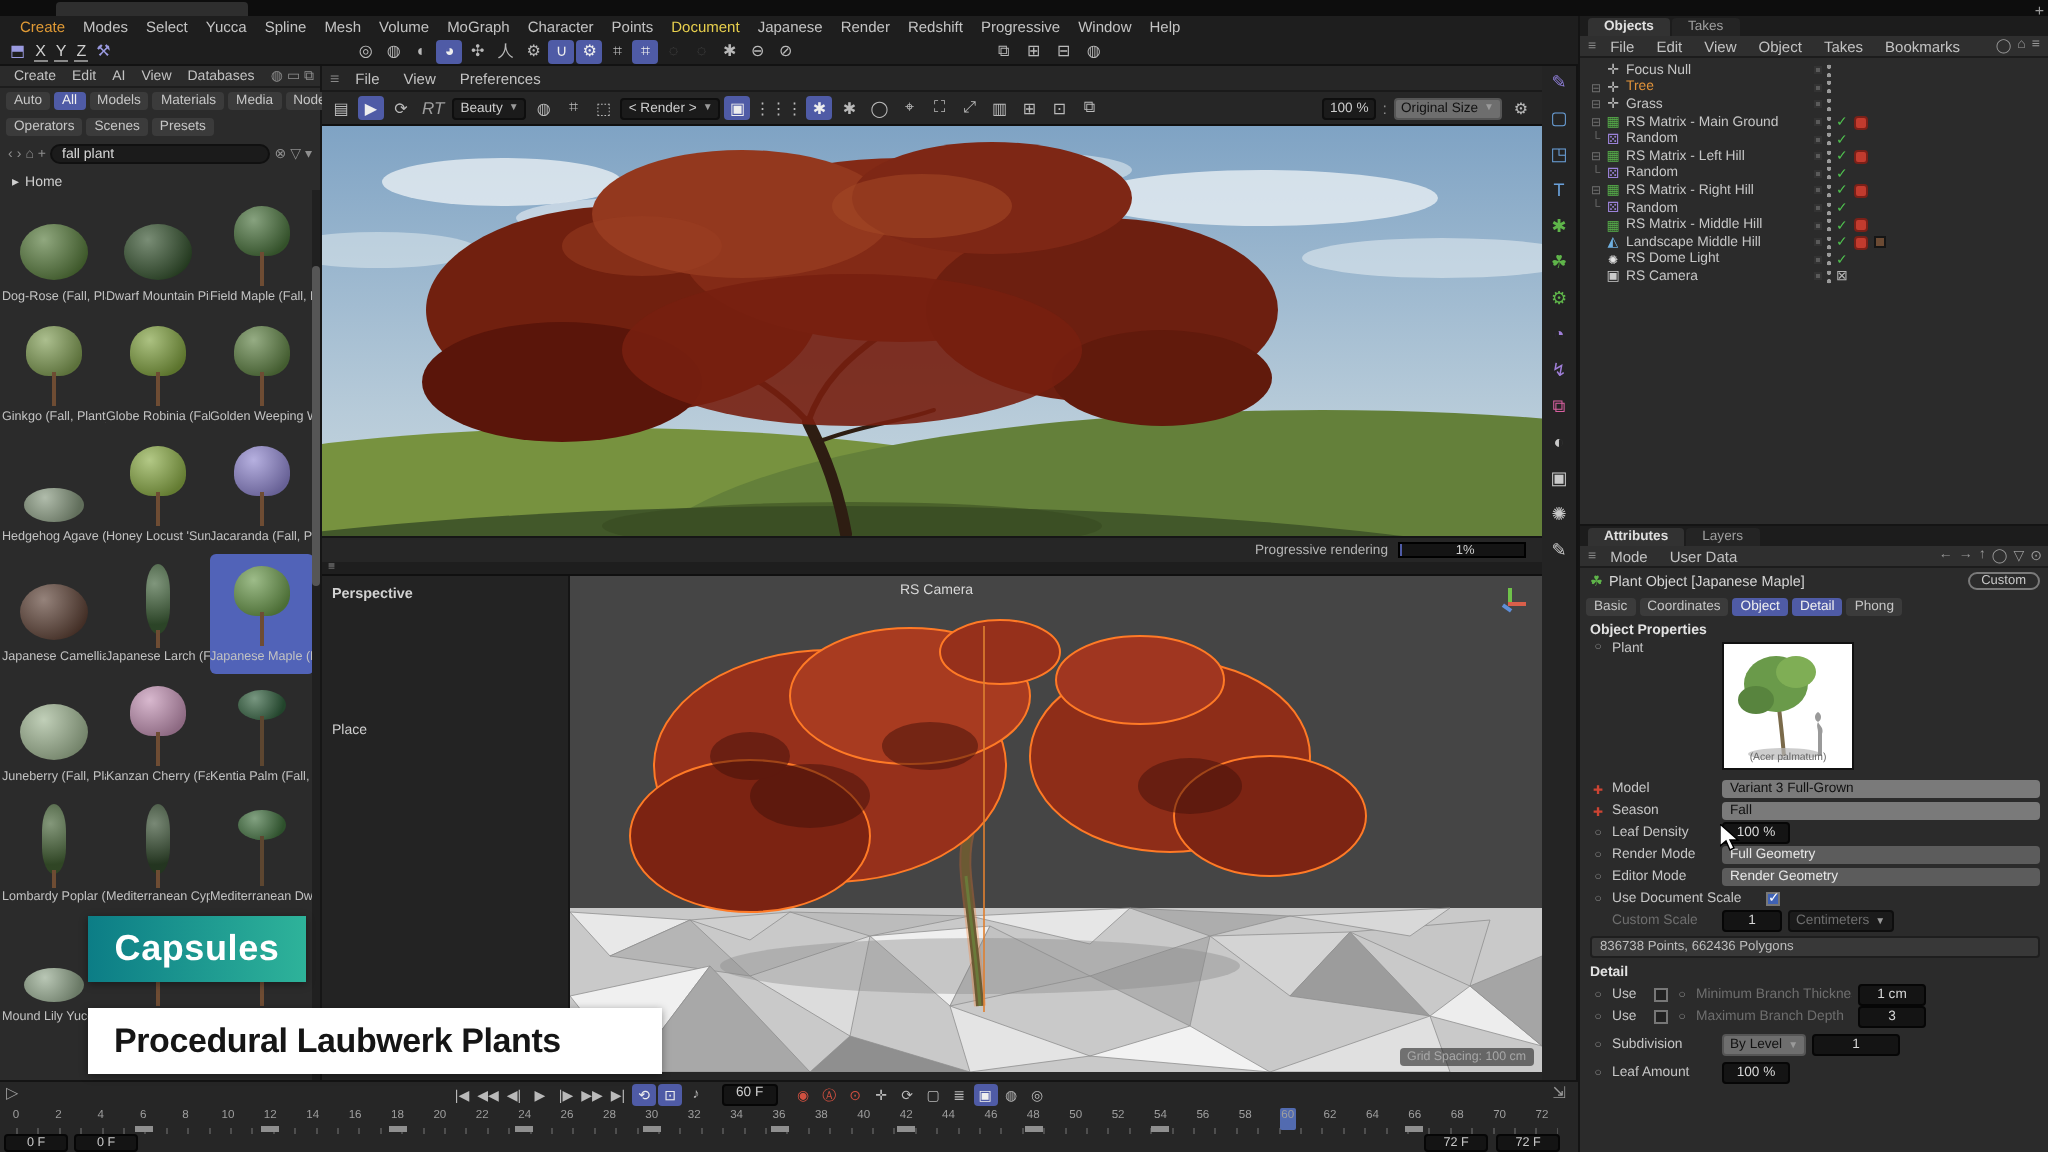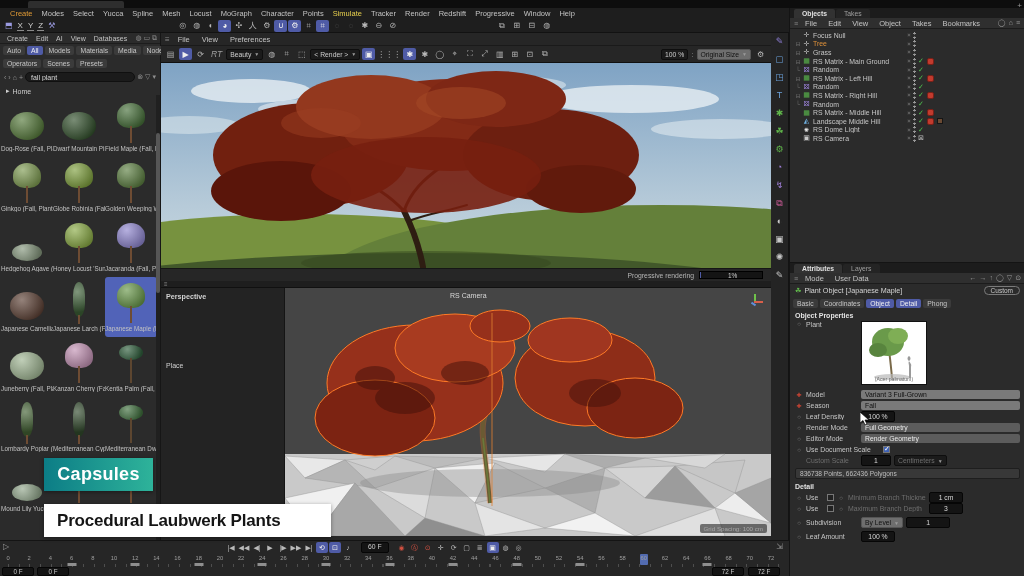--- a/index.html
+++ b/index.html
@@ -164,26 +164,26 @@
   </div>
   <div class="abs plus-corner">+</div>
 
   <div class="abs menubar">
     <span class="menu-item accent-orange">Create</span>
       <span class="menu-item">Modes</span>
       <span class="menu-item">Select</span>
       <span class="menu-item">Yucca</span>
       <span class="menu-item">Spline</span>
       <span class="menu-item">Mesh</span>
-      <span class="menu-item">Locust</span>
+      <span class="menu-item">Volume</span>
       <span class="menu-item">MoGraph</span>
       <span class="menu-item">Character</span>
       <span class="menu-item">Points</span>
-      <span class="menu-item accent-yellow">Simulate</span>
-      <span class="menu-item">Tracker</span>
+      <span class="menu-item accent-yellow">Document</span>
+      <span class="menu-item">Japanese</span>
       <span class="menu-item">Render</span>
       <span class="menu-item">Redshift</span>
       <span class="menu-item">Progressive</span>
       <span class="menu-item">Window</span>
       <span class="menu-item">Help</span>
   </div>
 
   <div class="abs toolbar2">
     <div class="xyz">
       <span class="axis-glyph">⬒</span>

